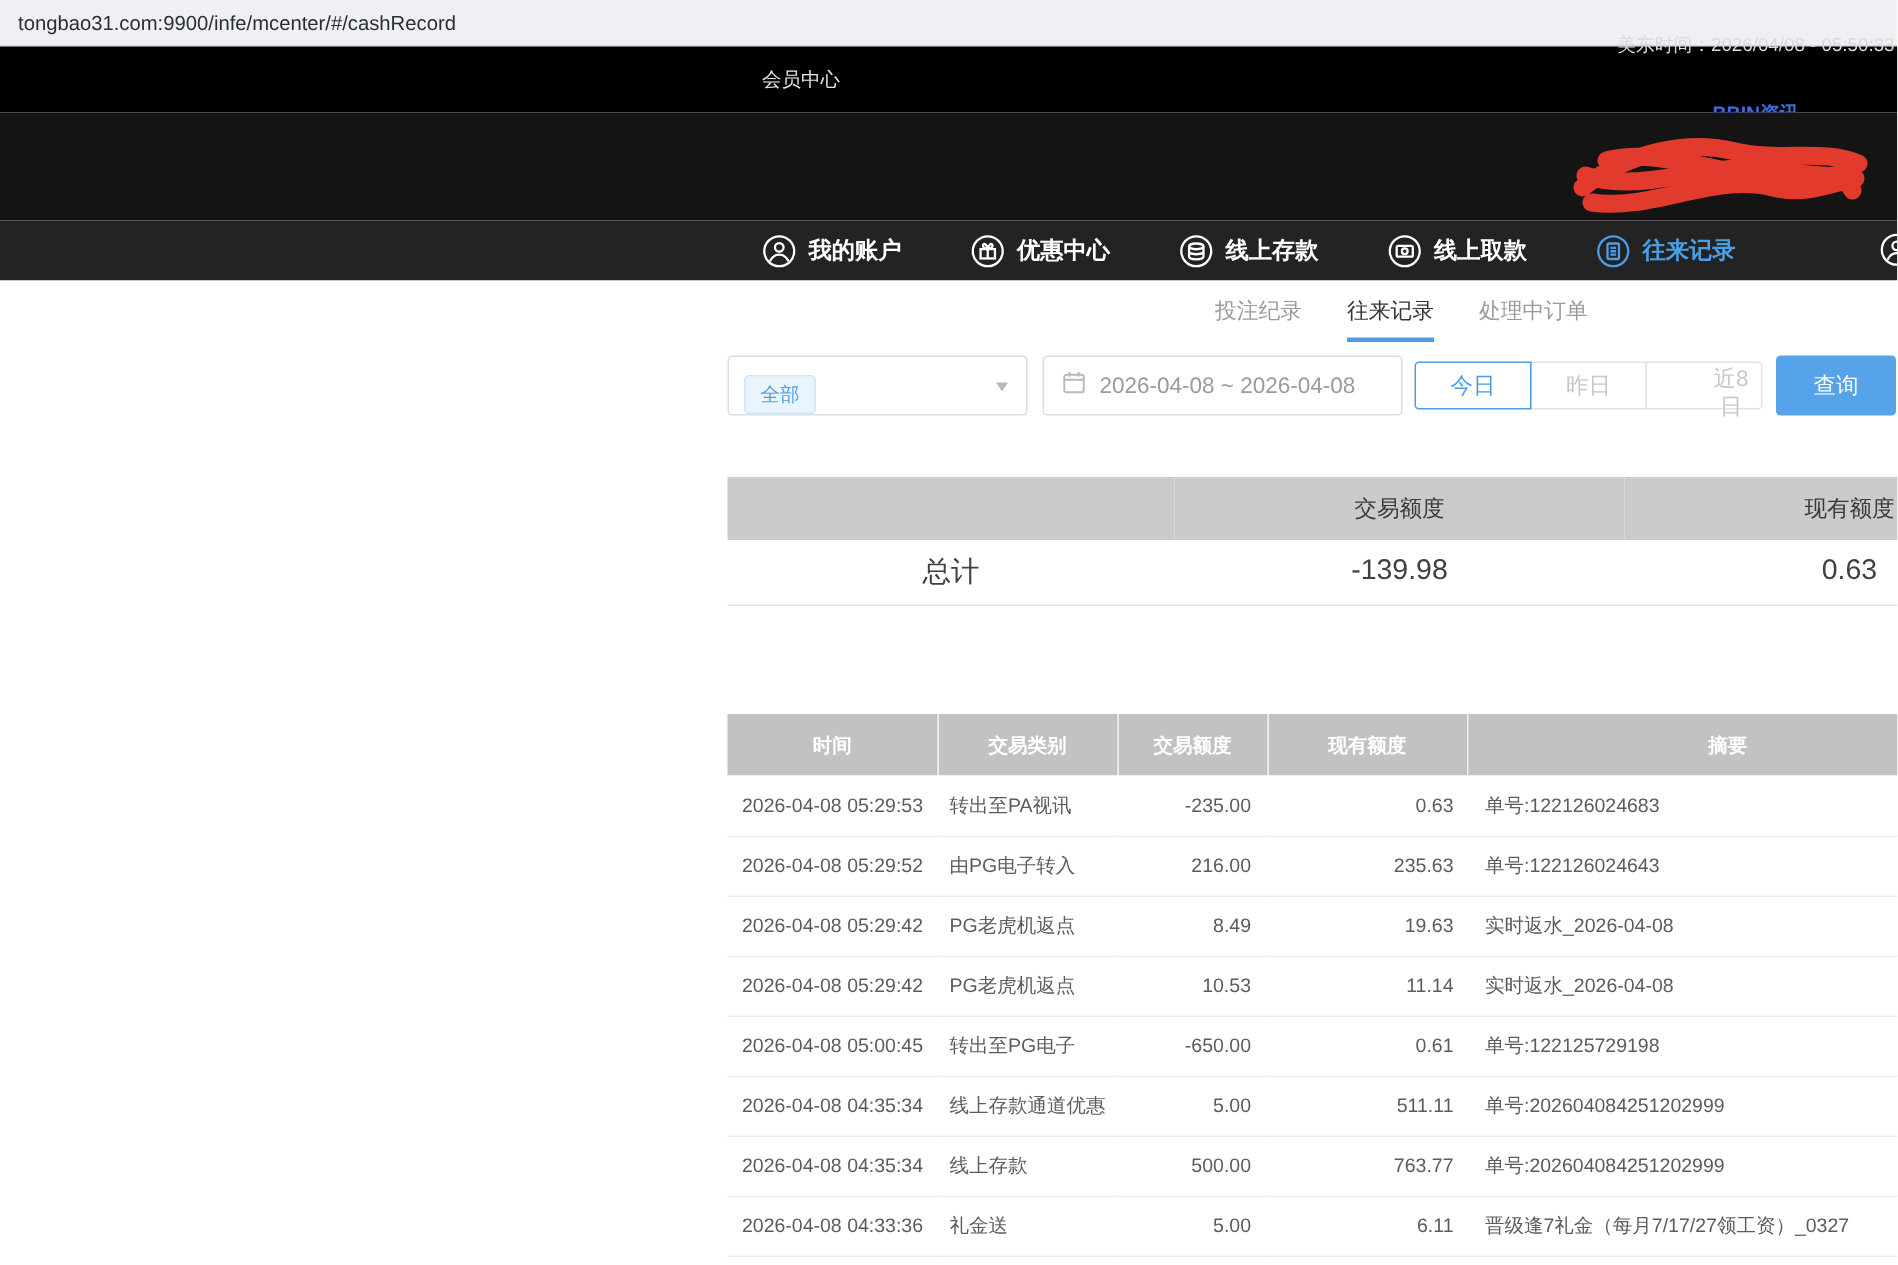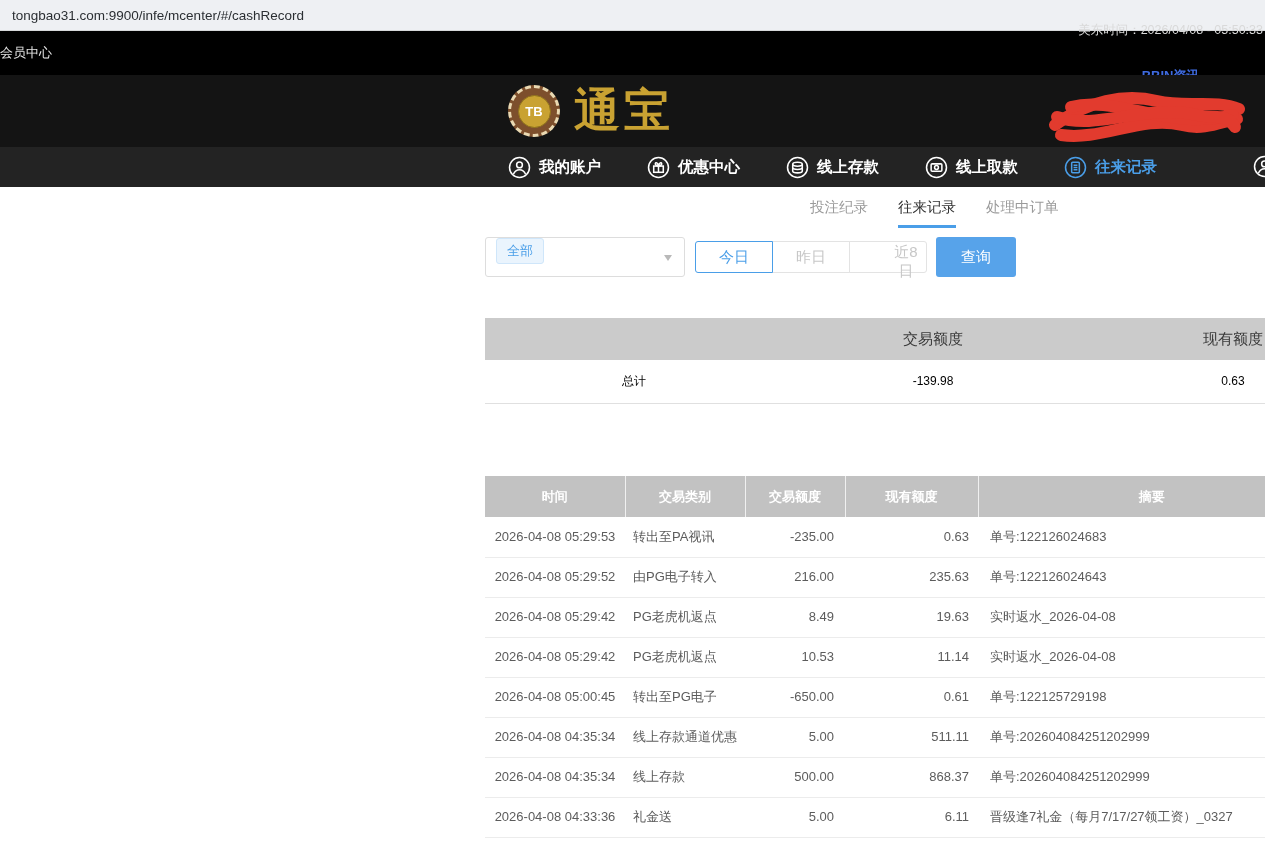--- a/index.html
+++ b/index.html
@@ -13,21 +13,21 @@
     position:absolute;top:0;left:0;width:100%;height:31px;
     background:#eef0f3;border-bottom:1px solid #d6d8da;
     display:flex;align-items:center;padding-left:12px;
     font-size:13.5px;color:#2b2f33;
   }
   
   .topstrip{
     position:absolute;top:31px;left:0;width:100%;height:44px;background:#000;
     display:flex;align-items:center;color:#e6e6e6;font-size:13px;
   }
-  .topstrip .member{cursor:pointer;text-align:center;}
+  .topstrip .member{margin-left:508px;cursor:pointer;text-align:center;}
   .topstrip .topright{margin-left:auto;display:flex;align-items:center;gap:28px;padding-right:2px;flex-direction:column;}
   .topstrip .time{color:#d9d9d9;font-size:12.5px;}
   .topstrip .newslink{color:#3f6be0;text-decoration:underline;font-size:13px;font-weight:bold;cursor:pointer;white-space:nowrap;}
   
   .logoband{position:absolute;top:75px;left:0;width:100%;height:72px;background:#141414;}
   .logo{position:absolute;left:508px;top:10px;display:flex;align-items:center;cursor:pointer;}
   .chip{
     width:52px;height:52px;border-radius:50%;background:#7d4f2c;
     border:3px dashed #ead9b2;display:flex;align-items:center;justify-content:center;
   }
@@ -54,21 +54,21 @@
   .subnav{
     position:absolute;top:187px;left:0;width:100%;height:41px;background:#fff;
     display:flex;align-items:stretch;padding-left:810px;gap:30px;font-size:14.5px;
   }
   .subnav-item{display:flex;align-items:center;color:#9a9a9a;cursor:pointer;border-bottom:3px solid transparent;padding-top:3px;}
   .subnav-item.active{color:#333;border-bottom-color:var(--accent,#4a9ee8);}
   
   .filters{position:absolute;top:237px;left:485px;height:40px;display:flex;align-items:center;}
   .select{
     position:relative;width:200px;height:40px;border:1px solid #ddd;border-radius:3px;
-    background:#fff;display:flex;align-items:flex-start;padding:0 10px;margin-right:10px;cursor:pointer;
+    background:#fff;display:flex;align-items:flex-end;padding:0 10px;margin-right:10px;cursor:pointer;
   }
   .select .tag{
     background:#eaf4fd;border:1px solid #cfe6fa;border-radius:3px;color:var(--accent,#4a9ee8);
     font-size:13px;padding:3px 10px;
   }
   .select .caret{
     position:absolute;right:12px;top:17px;width:0;height:0;
     border-left:4.5px solid transparent;border-right:4.5px solid transparent;border-top:6px solid #b9b9b9;
   }
   .datepicker{
@@ -88,21 +88,21 @@
     margin-left:9px;width:80px;height:40px;background:#57a3ea;border:none;border-radius:3px;
     color:#fff;font-size:15px;cursor:pointer;font-family:inherit;
   }
   
   table{border-collapse:collapse;table-layout:fixed;}
   .summary{position:absolute;top:318px;left:485px;width:898px;}
   .summary th{
     height:42px;background:#cbcbcb;color:#3a3a3a;font-size:15px;font-weight:normal;text-align:center;
   }
   .summary td{
-    height:43px;background:#fff;border-bottom:1px solid #e0e0e0;color:#000000;font-size:12px;text-align:center;
+    height:43px;background:#fff;border-bottom:1px solid #e0e0e0;color:#404040;font-size:19px;text-align:center;
   }
   
   .txtable{position:absolute;top:476px;left:485px;width:840px;}
   .txtable th{
     height:41px;background:var(--table_header_bg,#c2c2c2);color:#fff;font-size:13px;font-weight:bold;text-align:center;
   }
   .txtable th + th{border-left:1px solid rgba(255,255,255,.75);}
   .txtable td{
     height:40px;background:#fff;border-bottom:1px solid #ececec;
     color:#5c5c5c;font-size:13px;line-height:16px;padding:0;
@@ -124,26 +124,20 @@
 
   <div class="topstrip">
     <span class="member">会员中心</span>
     <div class="topright">
       <span class="time">美东时间：2026/04/08 - 05:50:33</span>
       <a class="newslink">BBIN资讯</a>
     </div>
   </div>
 
   <div class="logoband">
-    <div class="logo">
-      <div class="chip">
-        <div class="chip-inner">TB</div>
-      </div>
-      <span class="brand">通宝</span>
-    </div>
     <svg class="scribble" width="200" height="58" viewBox="0 0 200 58" fill="none" stroke="#e23b2e" stroke-width="12" stroke-linecap="round">
       <path d="M8 38 C 40 14 78 6 110 14 C 140 21 168 12 192 22"></path>
       <path d="M14 48 C 55 54 95 28 135 38 C 158 44 176 34 190 32"></path>
       <path d="M24 20 C 70 8 120 44 186 28"></path>
       <path d="M10 30 C 50 44 100 16 150 28 C 168 32 180 26 188 40"></path>
     </svg>
   </div>
 
   <div class="navband">
     <div class="nav-item">
@@ -216,20 +210,31 @@
     </div>
     <div class="subnav-item">
       <span>处理中订单</span>
     </div>
   </div>
 
   <div class="filters">
     <div class="select">
       <span class="tag">全部</span>
       <span class="caret"></span>
+    </div>
+    <div class="datepicker">
+      <span>
+        <svg width="16" height="16" viewBox="0 0 16 16" fill="none" stroke="#b9b9b9" stroke-width="1.3">
+          <rect x="1.5" y="2.8" width="13" height="11.7" rx="1.5"></rect>
+          <line x1="1.5" y1="6.2" x2="14.5" y2="6.2"></line>
+          <line x1="5" y1="1" x2="5" y2="4.2"></line>
+            <line x1="11" y1="1" x2="11" y2="4.2"></line>
+        </svg>
+      </span>
+      <span class="date-text">2026-04-08 ~ 2026-04-08</span>
     </div>
     <button class="qbtn active">今日</button>
     <button class="qbtn">昨日</button>
     <button class="qbtn last">近8日</button>
     <button class="searchbtn">查询</button>
   </div>
 
   <table class="summary">
     <colgroup>
         <col style="width:298px">
@@ -309,21 +314,21 @@
           <td class="c0">2026-04-08 04:35:34</td>
           <td class="c1">线上存款通道优惠</td>
           <td class="c2">5.00</td>
           <td class="c3">511.11</td>
           <td class="c4">单号:202604084251202999</td>
         </tr>
         <tr>
           <td class="c0">2026-04-08 04:35:34</td>
           <td class="c1">线上存款</td>
           <td class="c2">500.00</td>
-          <td class="c3">868.37</td>
+          <td class="c3">763.77</td>
           <td class="c4">单号:202604084251202999</td>
         </tr>
         <tr>
           <td class="c0">2026-04-08 04:33:36</td>
           <td class="c1">礼金送</td>
           <td class="c2">5.00</td>
           <td class="c3">6.11</td>
           <td class="c4">晋级逢7礼金（每月7/17/27领工资）_0327</td>
         </tr>
       </tbody>

